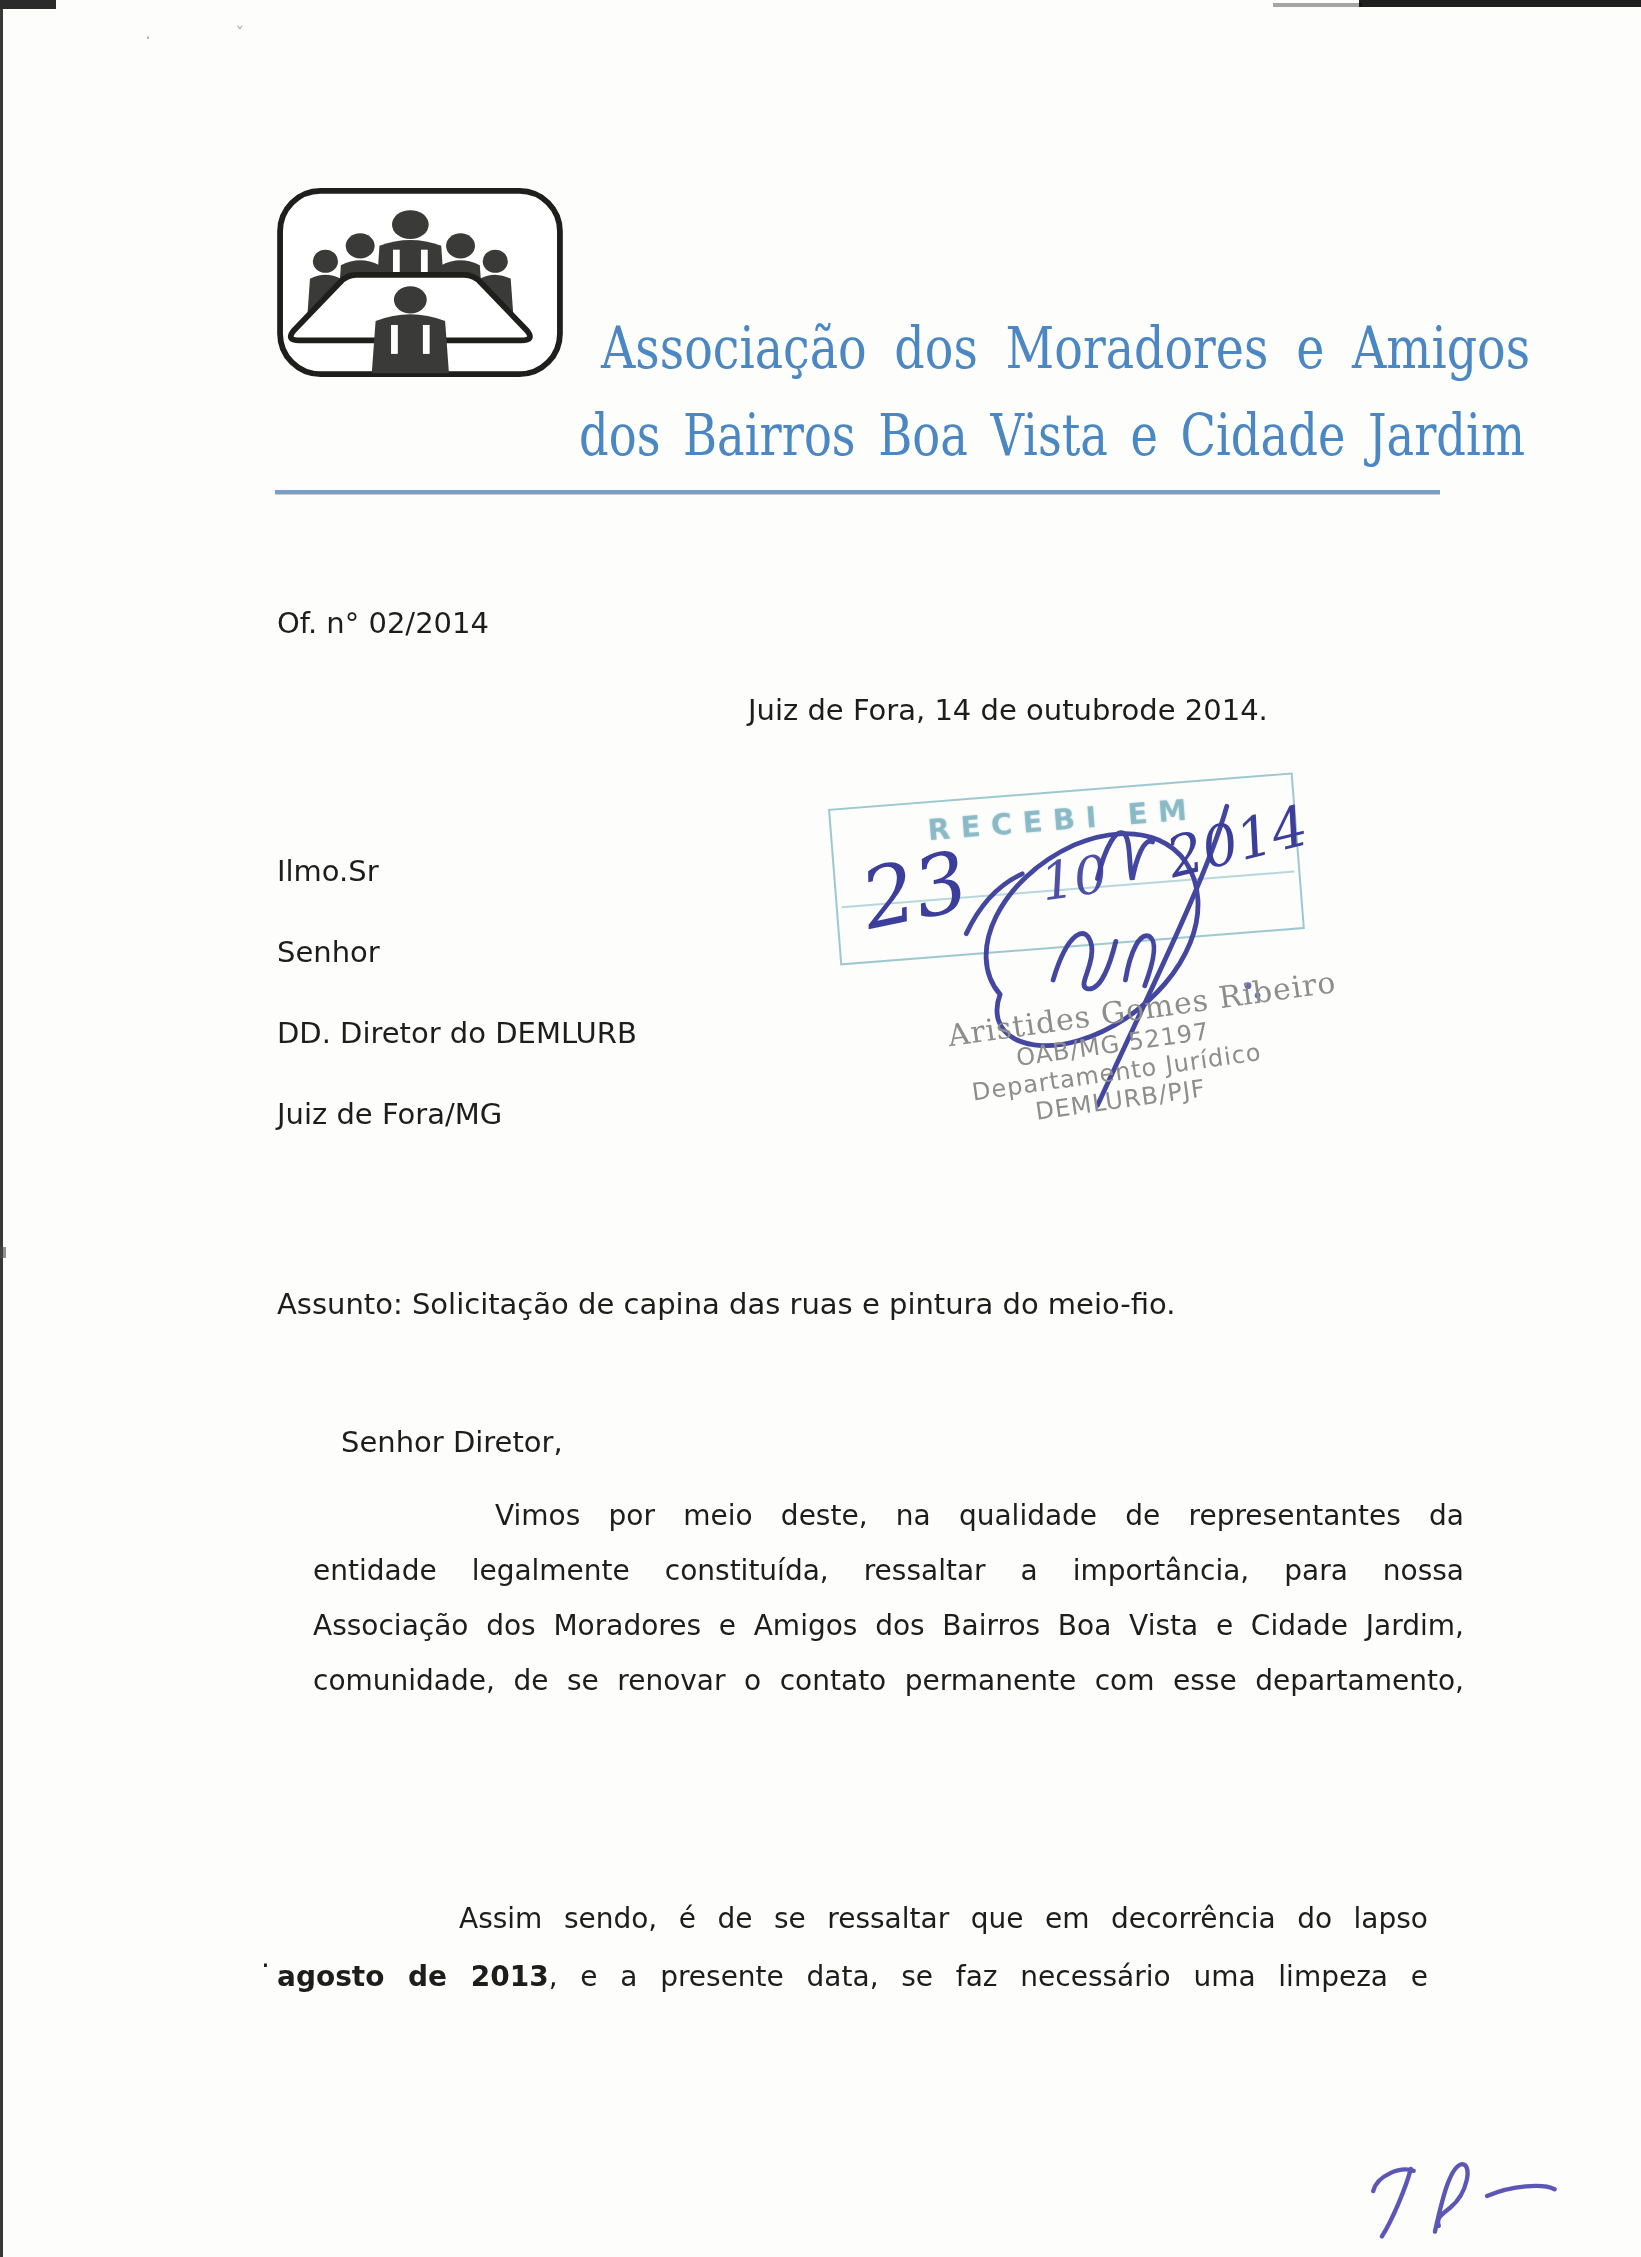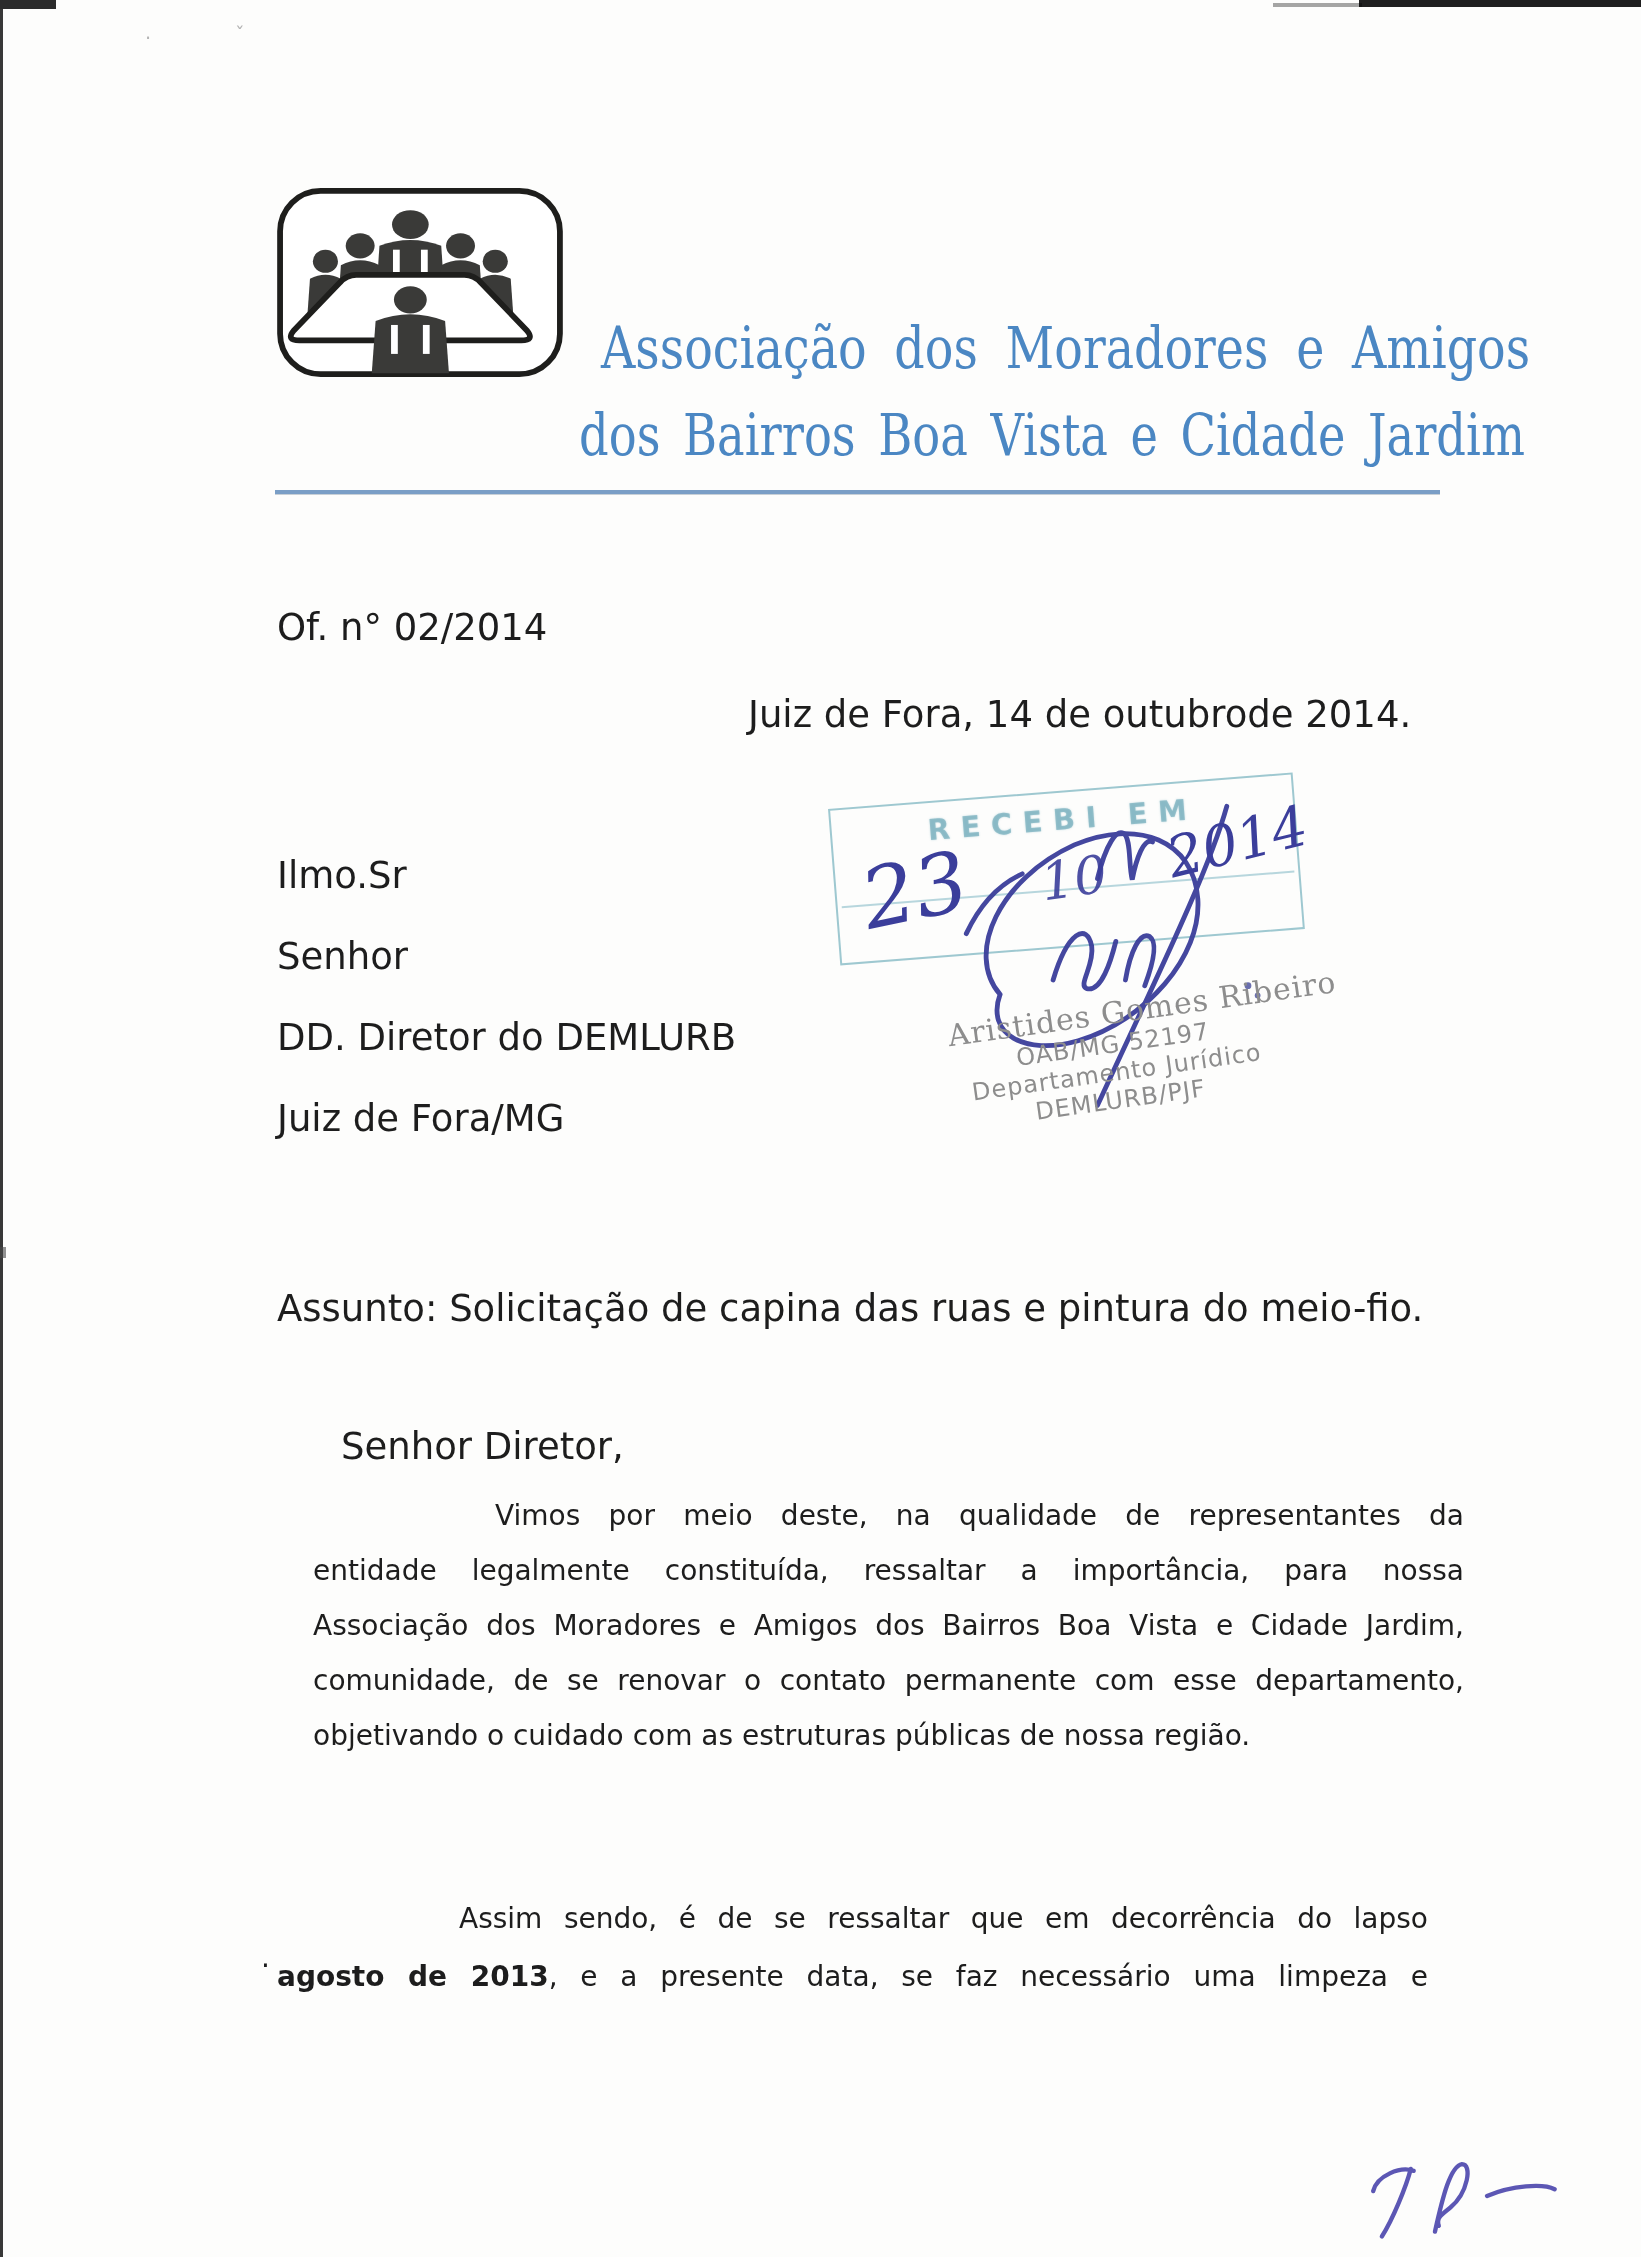--- a/index.html
+++ b/index.html
@@ -23,21 +23,21 @@
   .title-line{
     position:absolute;
     font-family:"DejaVu Serif","Liberation Serif",serif;
     color:#4b87c3;font-size:58px;line-height:1;white-space:nowrap;
     transform-origin:left top;
   }
   .title-1{left:601px;top:319px;word-spacing:15.4px;transform:scaleX(.82);}
   .title-2{left:579px;top:406px;word-spacing:9.7px;transform:scaleX(.80);}
   .rule{position:absolute;left:275px;top:490px;width:1165px;height:3.9px;background:#7a9ec6;box-shadow:0 1px 0 rgba(120,140,160,.4);}
   
-  .t{position:absolute;font-size:37px;line-height:1.2;white-space:nowrap;text-align:right;}
+  .t{position:absolute;font-size:29px;line-height:1.2;white-space:nowrap;text-align:right;}
   .doc-number{left:277px;top:606px;}
   .dateline{left:748px;top:693px;}
   .addr1{left:277px;top:854px;}
   .addr2{left:277px;top:935px;}
   .addr3{left:277px;top:1016px;}
   .addr4{left:277px;top:1097px;}
   .subject{left:277px;top:1287px;}
   .salutation{left:341px;top:1425px;}
   
   .para{position:absolute;left:277px;width:1151px;font-size:28px;}
@@ -168,21 +168,20 @@
   </div>
 
   <div class="t subject">Assunto: Solicitação de capina das ruas e pintura do meio-fio.</div>
   <div class="t salutation">Senhor Diretor,</div>
 
   <div class="para para-1">
     <div class="ln jline indent">Vimos por meio deste, na qualidade de representantes da</div>
     <div class="ln jline">entidade legalmente constituída, ressaltar a importância, para nossa</div>
     <div class="ln jline">Associação dos Moradores e Amigos dos Bairros Boa Vista e Cidade Jardim,</div>
     <div class="ln jline">comunidade, de se renovar o contato permanente com esse departamento,</div>
-    <div class="ln nline">objetivando o cuidado com as estruturas públicas de nossa região.</div>
   </div>
 
   <div class="stray">.</div>
   <div class="para para-2">
     <div class="ln jline indent">Assim sendo, é de se ressaltar que em decorrência do lapso</div>
     <div class="ln jline"><span class="b">agosto de 2013</span><span>, e a presente data, se faz necessário uma limpeza e</span></div>
   </div>
 
   <div class="note">
     <svg width="222" height="111" viewBox="0 0 230 115">

